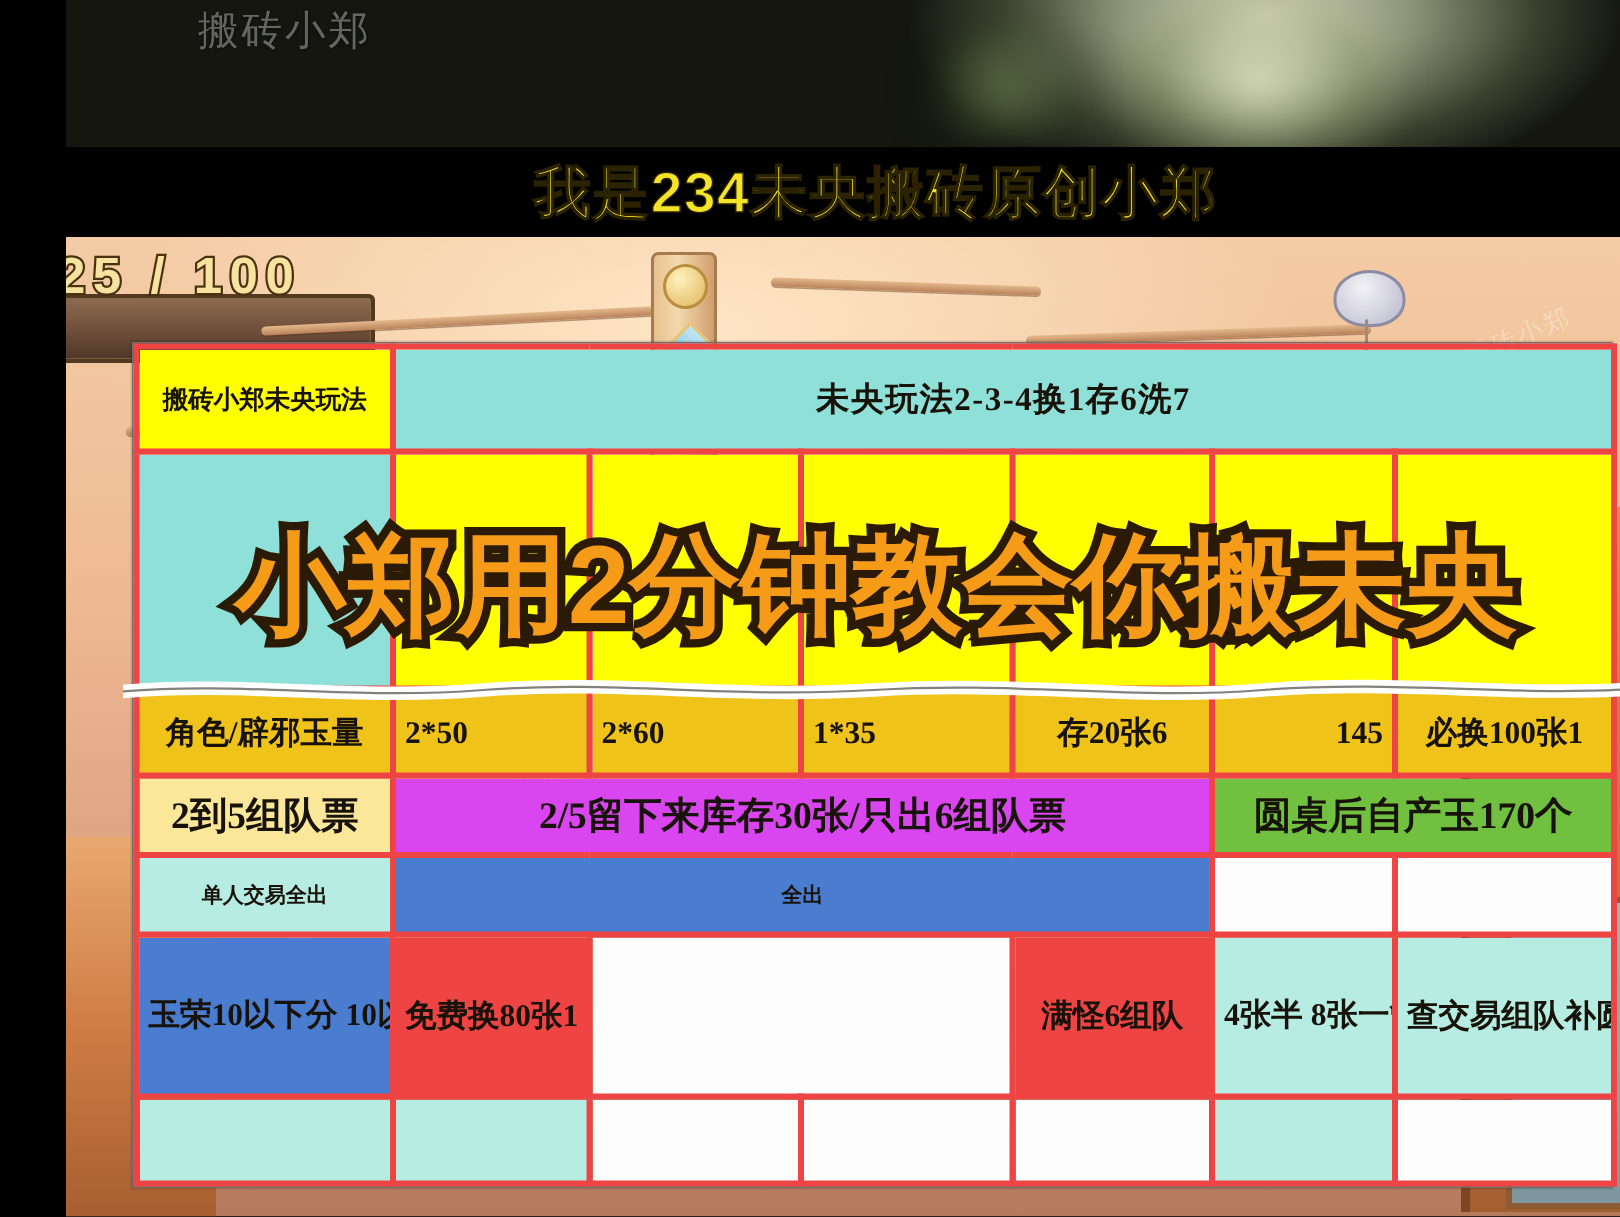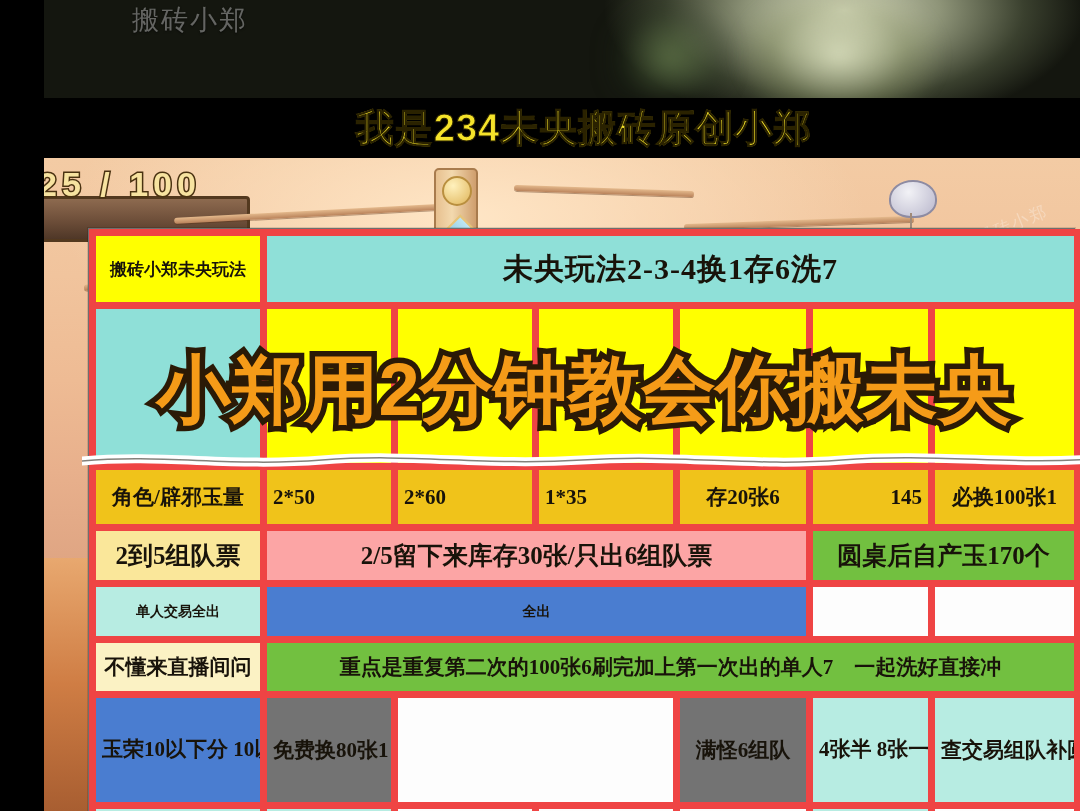--- a/index.html
+++ b/index.html
@@ -118,47 +118,47 @@
   }
 
   
   .table-wrap{
     position:absolute;left:44px;top:228px;width:985px;
     border:1px solid #6f6f6f;
     box-shadow:0 0 0 1px rgba(0,0,0,.12);
   }
   table.main{border-collapse:collapse;width:985px;table-layout:fixed;}
   table.main td{
-    border:7px solid #ef4444;
+    border:4px solid #ef4444;
     font-family:"Liberation Serif","DejaVu Serif",serif;
     font-weight:bold;color:#18130a;
     padding:2px 6px;vertical-align:middle;
     overflow:hidden;white-space:nowrap;
   }
   
   col.c0{width:171px}col.c1{width:131px}col.c2{width:141px}
   col.c3{width:141px}col.c4{width:133px}col.c5{width:122px}col.c6{width:146px}
 
   .bg-yellow{background:#ffff00}
   .bg-gold{background:#f0c31a}
   .bg-lightgold{background:#fae79a}
   .bg-cream{background:#fbf2c4}
   .bg-teal{background:#8fe0d8}
   .bg-teal2{background:#b7ece2}
-  .bg-orange{background:#fca5a5}
-  .bg-orange2{background:#737373}
+  .bg-orange{background:#d946ef}
+  .bg-orange2{background:#ef4444}
   .bg-green{background:#72c040}
   .bg-blue{background:#4a7dd0}
   .bg-white{background:#fdfdfd}
   .txt-red{color:#d9201c}
   .t-c{text-align:center}
   .t-l{text-align:left}
   .t-r{text-align:right}
 
-  .r-title td{height:62px;font-size:30px;letter-spacing:1px}
+  .r-title td{height:62px;font-size:22px;letter-spacing:1px}
   .r-title .lbl{font-size:17px;letter-spacing:0px}
   .r-band td{height:150px}
   .r-data td{height:50px;font-size:21px}
   .r-team td{height:45px;font-size:25px}
   .r-solo td{height:45px;font-size:14px}
   .r-note td{height:44px;font-size:21px}
   .r-last td{height:100px;font-size:21px;vertical-align:middle}
   .r-tail td{height:50px}
 
   .multi{white-space:pre-line;line-height:1.22;font-size:20px}
@@ -269,24 +269,20 @@
           <td class="bg-green t-c" colspan="2">圆桌后自产玉170个</td>
         </tr>
 
         <tr class="r-solo">
           <td class="bg-teal2 t-c txt-red">单人交易全出</td>
           <td class="bg-blue t-c txt-red" colspan="4">全出</td>
           <td class="bg-white"></td>
           <td class="bg-white"></td>
         </tr>
 
-        <tr class="r-note">
-          <td class="bg-cream t-c">不懂来直播间问</td>
-          <td class="bg-green t-c" colspan="6">重点是重复第二次的100张6刷完加上第一次出的单人7　一起洗好直接冲</td>
-        </tr>
 
         <tr class="r-last">
           <td class="bg-blue t-l multi">玉荣10以下分
 10以上满怀</td>
           <td class="bg-orange2 t-c">免费换80张1</td>
           <td class="bg-white" colspan="2"></td>
           <td class="bg-orange2 t-c">满怪6组队</td>
           <td class="bg-teal2 t-l multi">4张半
 8张一管</td>
           <td class="bg-teal2 t-c tiny">查交易组队补圆桌票数</td>

